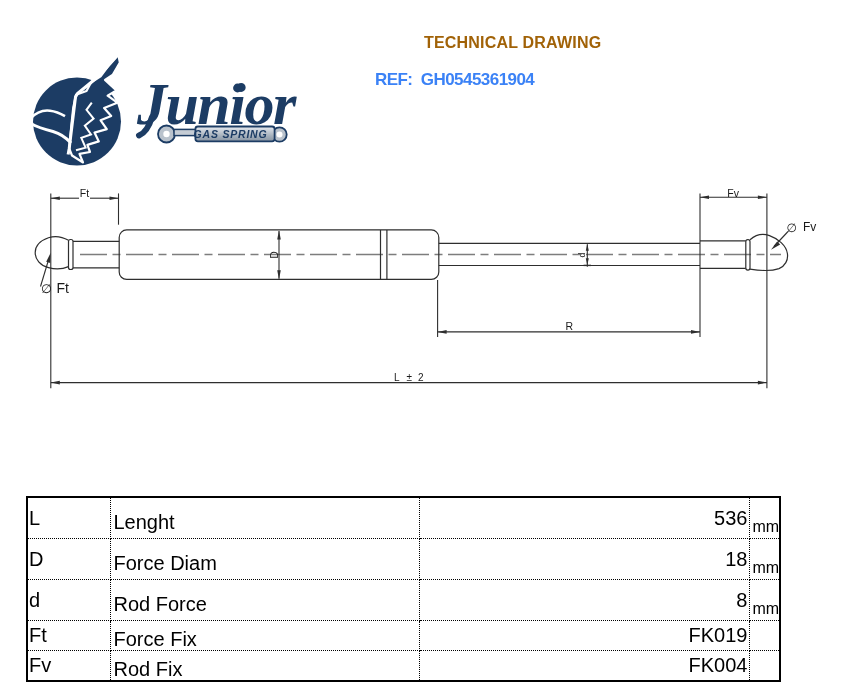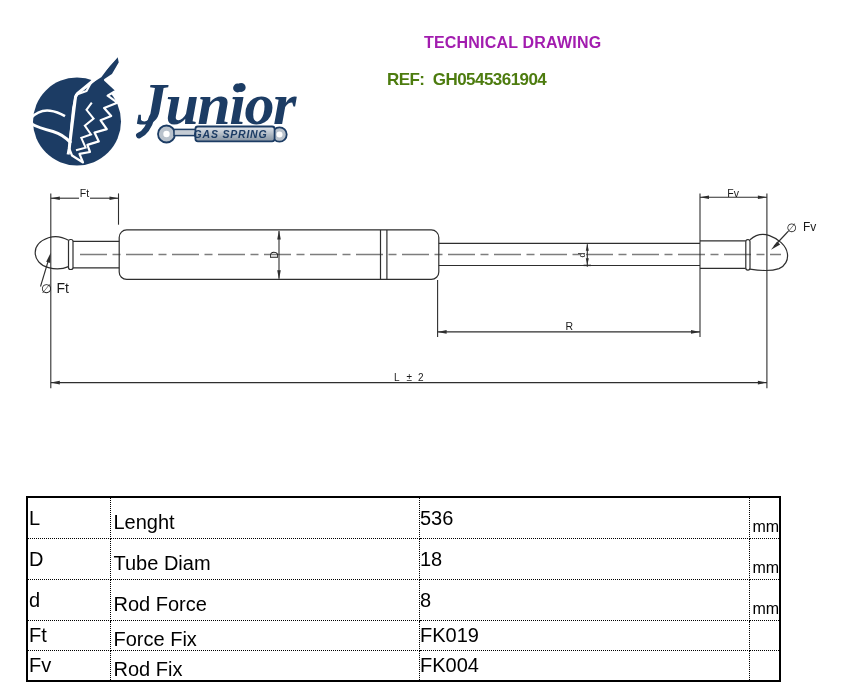--- a/index.html
+++ b/index.html
@@ -1,26 +1,26 @@
 <!DOCTYPE html>
 <html><head>
 <meta charset="utf-8">
 <style>
   html,body{margin:0;padding:0;background:#ffffff;width:858px;height:682px;overflow:hidden;}
   body{font-family:"Liberation Sans", sans-serif;position:relative;}
   .abs{position:absolute;}
-  #title{left:424px;top:34px;font-size:16px;font-weight:bold;letter-spacing:0.2px;color:#a21caf;}
-  #ref{left:387px;top:69.5px;font-size:17px;font-weight:bold;letter-spacing:-0.55px;color:#4d7c0f;}
+  #title{left:424px;top:34px;font-size:16px;font-weight:bold;letter-spacing:0.2px;color:#a16207;}
+  #ref{left:375px;top:69.5px;font-size:17px;font-weight:bold;letter-spacing:-0.55px;color:#3b82f6;}
   table{border-collapse:collapse;table-layout:fixed;}
   #spec{left:26px;top:496px;}
   #spec td{border:1px dotted #000;font-size:20px;line-height:21px;color:#000;overflow:hidden;white-space:nowrap;}
   
   #spec .c1{width:80.5px;padding:0 0 0 1px;}
   #spec .c2{width:305.5px;padding:8px 0 0 3px;}
-  #spec .c3{width:327.4px;padding:0 2px 0 0;}
+  #spec .c3{width:327.4px;text-align:right;padding:0 2px 0 0;}
   #spec .c4{width:25.6px;font-size:16px;line-height:23px;padding:17px 0 0 2px;}
   #spec tr{height:23.8px;}
 </style>
 </head>
 <body>
 
 <svg class="abs" style="left:25px;top:50px;" width="280" height="125" viewBox="0 0 280 125">
   <defs>
     <linearGradient id="cyl" x1="0" y1="0" x2="0" y2="1">
       <stop offset="0" stop-color="#e8ecf1"></stop>
@@ -147,21 +147,21 @@
 <table style="border:2px solid #000;">
   <tbody>
         <tr>
           <td class="c1">L</td>
           <td class="c2">Lenght</td>
           <td class="c3">536</td>
           <td class="c4">mm</td>
         </tr>
   <tr>
           <td class="c1">D</td>
-          <td class="c2">Tube Diam</td>
+          <td class="c2">Force Diam</td>
           <td class="c3">18</td>
           <td class="c4">mm</td>
         </tr>
   <tr>
           <td class="c1">d</td>
           <td class="c2">Rod Force</td>
           <td class="c3">8</td>
           <td class="c4">mm</td>
         </tr>
   <tr>

